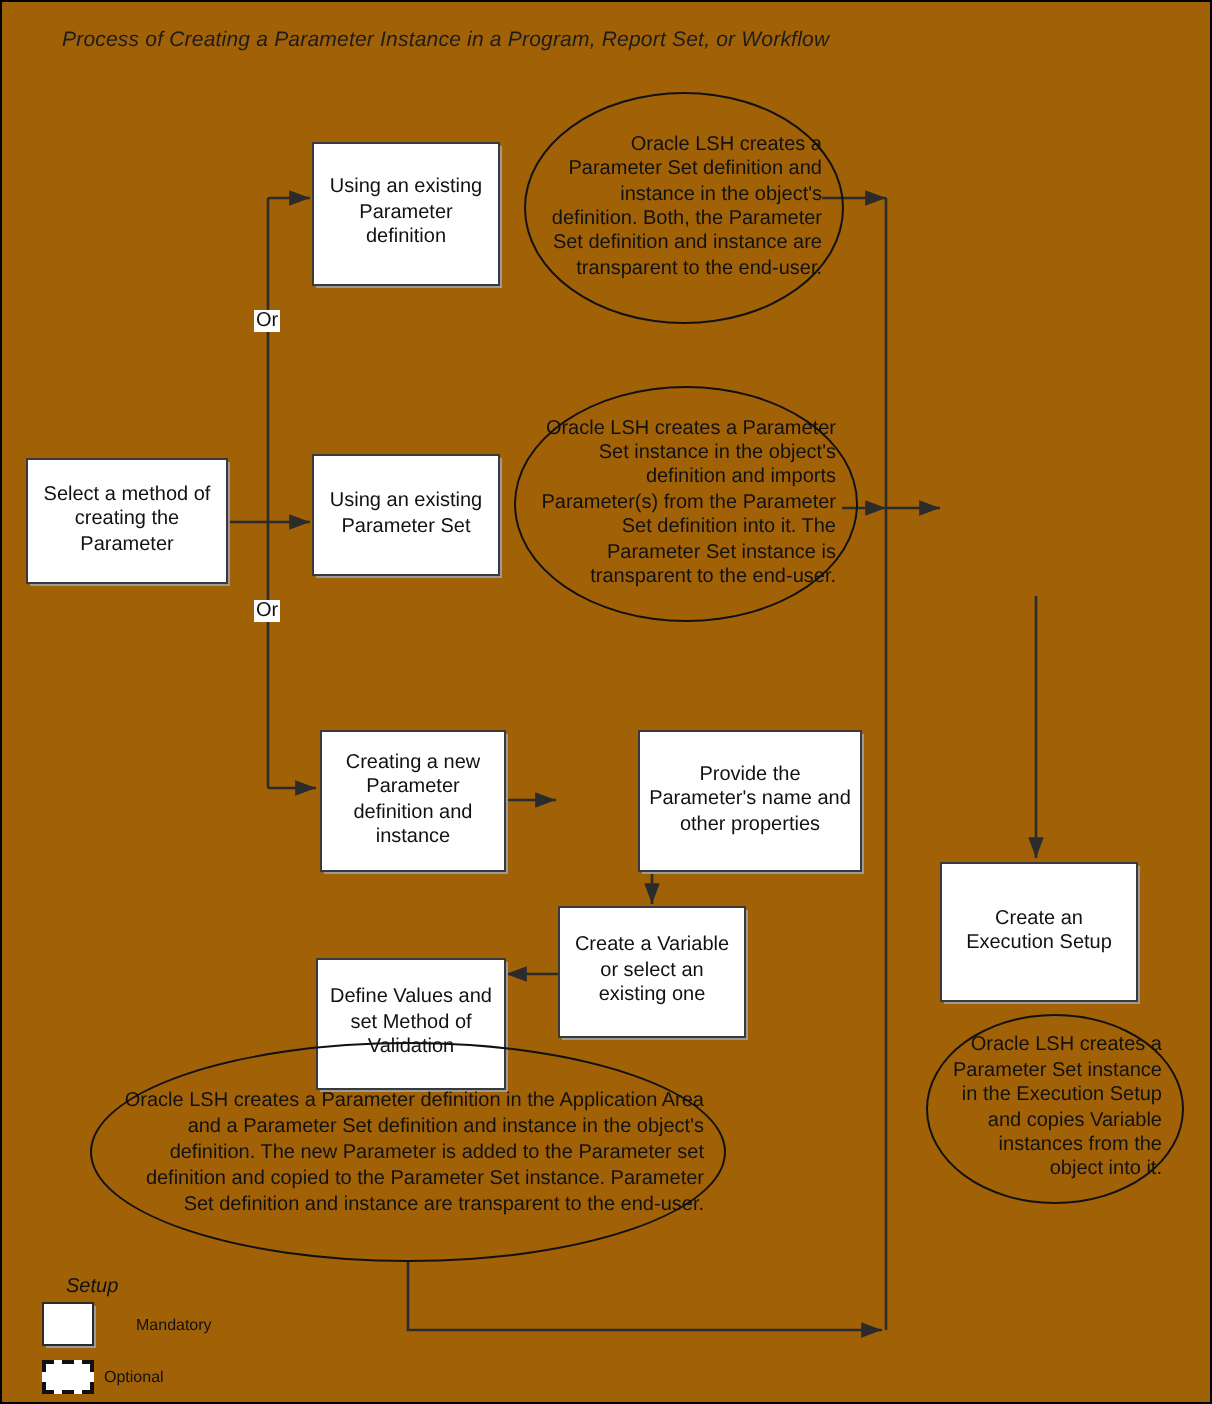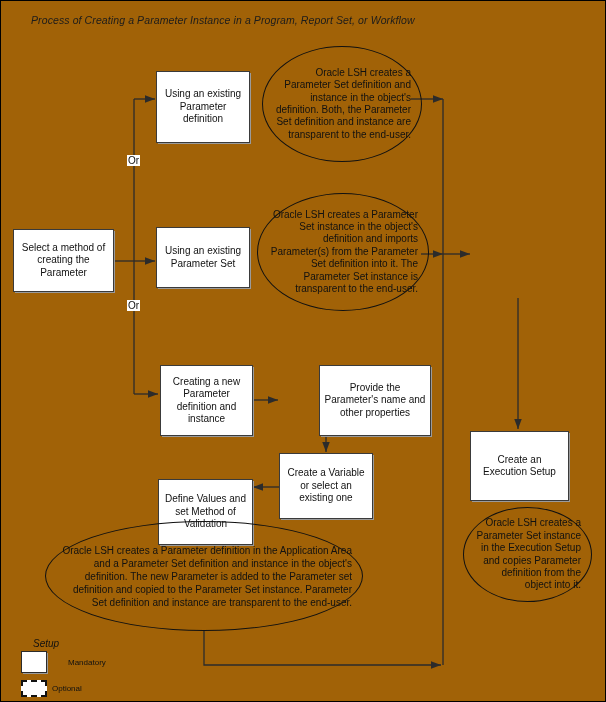--- a/index.html
+++ b/index.html
@@ -173,21 +173,21 @@
   <div class="or-label" style="left:126px; top:154px;">Or</div>
   <div class="or-label" style="left:126px; top:299px;">Or</div>
 
   <div class="node solid" style="left:159px; top:364px; width:93px; height:71px;">Creating a new Parameter definition and instance</div>
   <div class="node solid" style="left:278px; top:364px; width:112px; height:71px;margin-left:40px;">Provide the Parameter's name and other properties</div>
   <div class="node solid" style="left:278px; top:452px; width:94px; height:66px;">Create a Variable or select an existing one</div>
   <div class="node solid" style="left:157px; top:452px; width:95px; height:66px;margin-top:26px;">Define Values and set Method of Validation</div>
   <div class="ellipse" style="left:44px; top:520px; width:318px; height:110px; line-height:13px;">Oracle LSH creates a Parameter definition in the Application Area and a Parameter Set definition and instance in the object's definition. The new Parameter is added to the Parameter set definition and copied to the Parameter Set instance. Parameter Set definition and instance are transparent to the end-user.</div>
 
   <div class="node solid" style="left:469px; top:430px; width:99px; height:70px;">Create an Execution Setup</div>
-  <div class="ellipse" style="left:462px; top:506px; width:129px; height:95px;">Oracle LSH creates a Parameter Set instance in the Execution Setup and copies Parameter definition from the object into it.</div>
+  <div class="ellipse" style="left:462px; top:506px; width:129px; height:95px;">Oracle LSH creates a Parameter Set instance in the Execution Setup and copies Variable instances from the object into it.</div>
 
   <div class="legend-title">Setup</div>
   <div class="legend-swatch-solid"></div>
   <div class="legend-label mandatory">Mandatory</div>
   <div class="legend-swatch-dashed"></div>
   <div class="legend-label optional">Optional</div>
 
 </div>
 
 </body></html>

